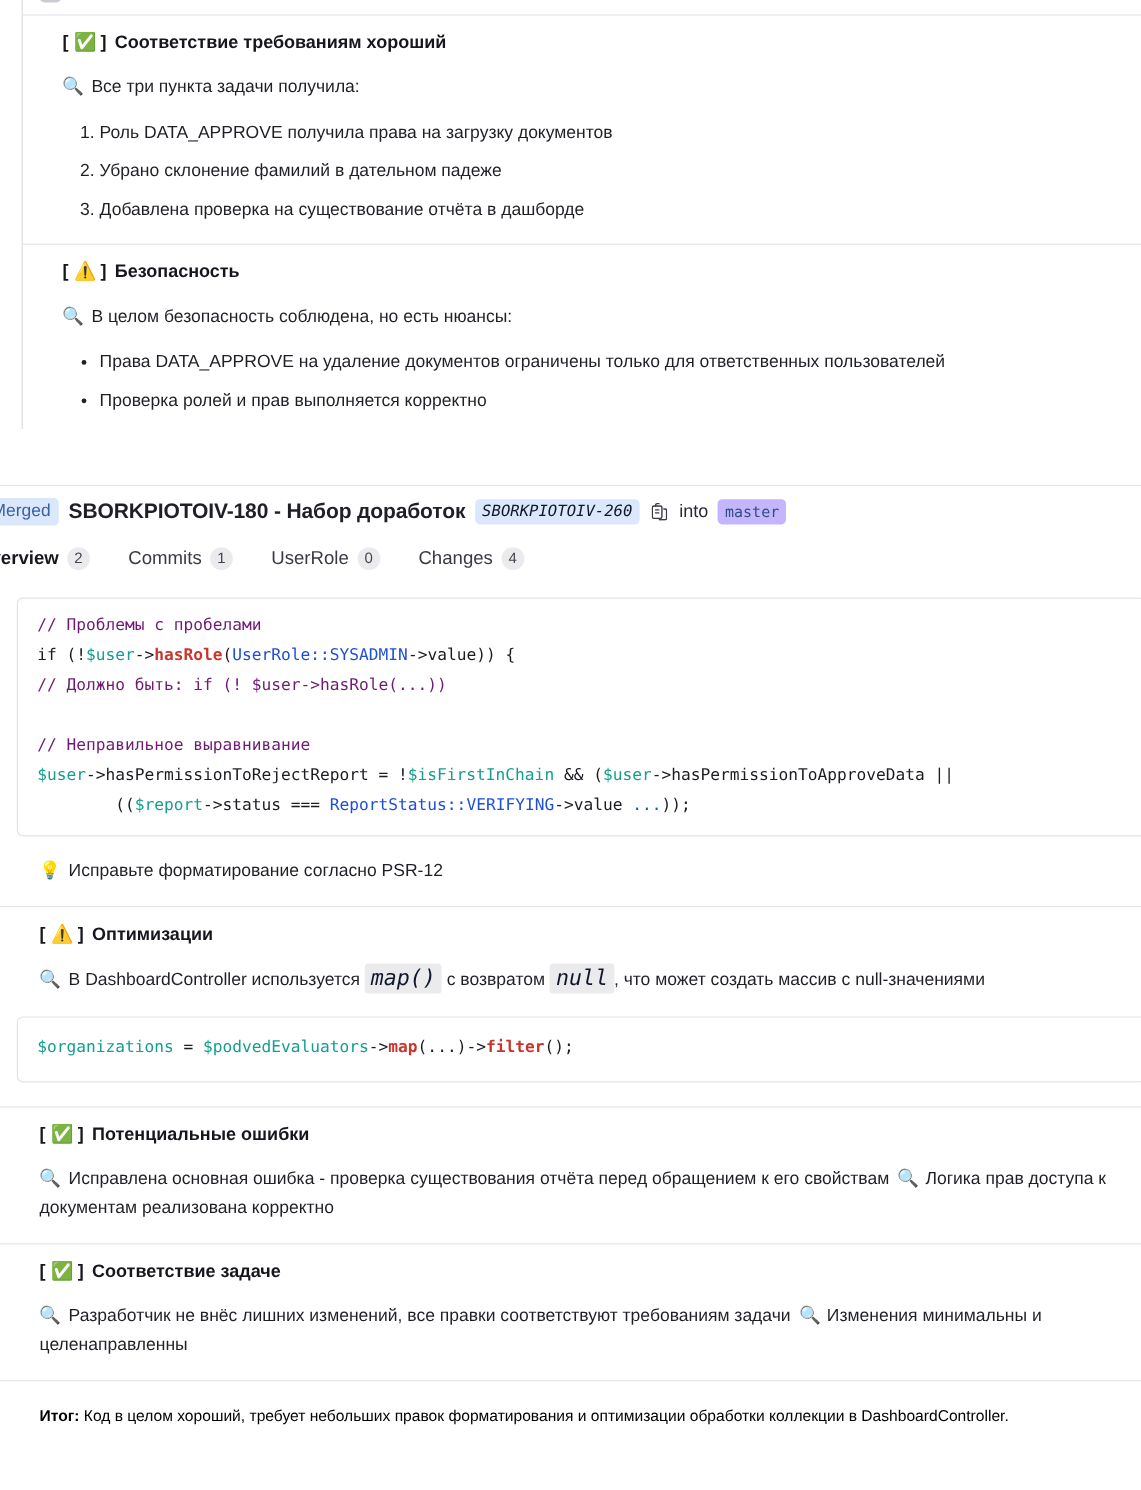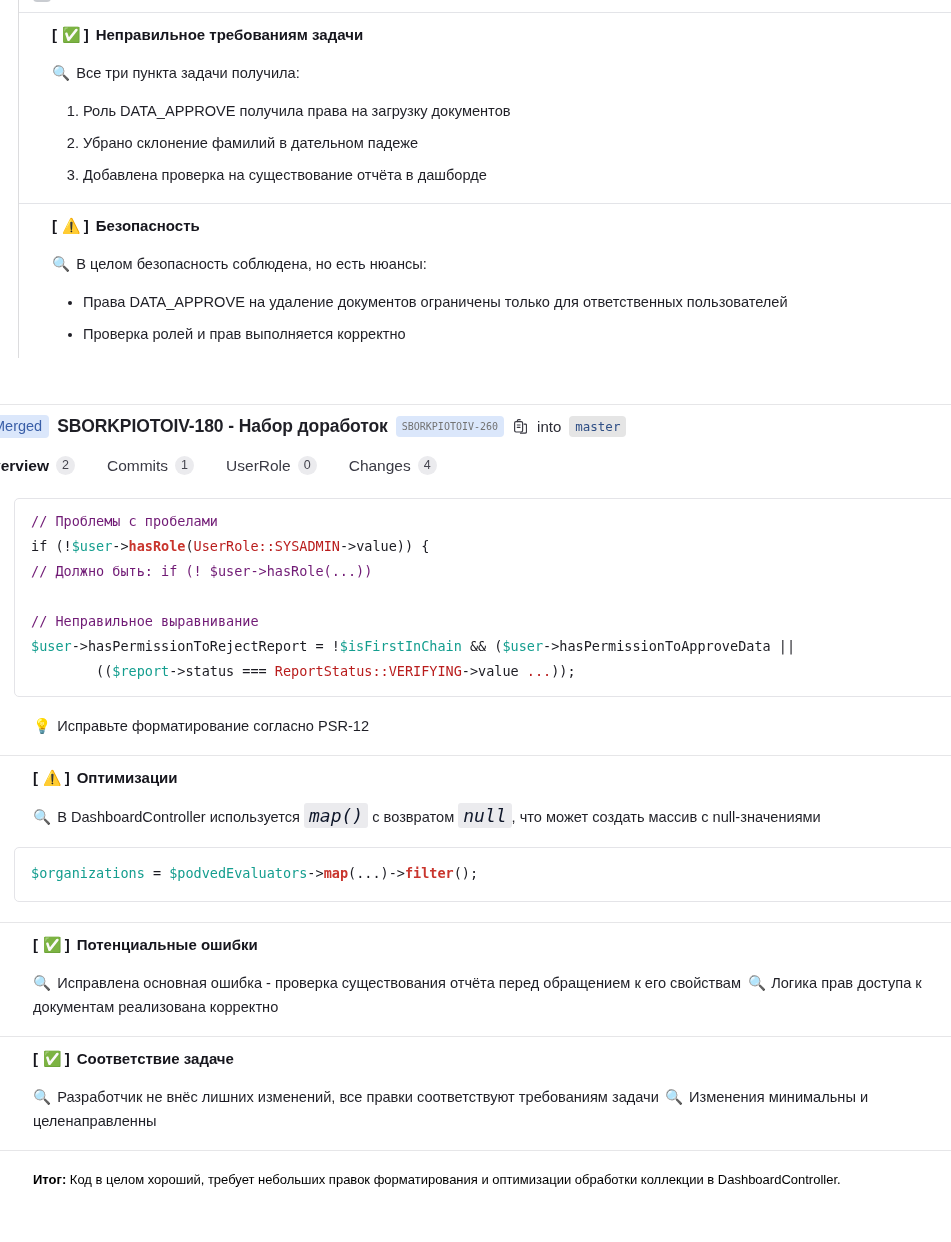--- a/index.html
+++ b/index.html
@@ -86,41 +86,42 @@
   }
   .mr-title {
     font-size: 17.5px;
     font-weight: bold;
     color: #1f1f26;
     letter-spacing: -0.1px;
   }
   .ref-badge {
     display: inline-block;
     background: #dbe7fb;
-    color: #737373;
+    color: #0f172a;
     font-family: "DejaVu Sans Mono", monospace;
-    font-size: 10px;
+    font-size: 13px;
     line-height: 19px;
     padding: 1px 6px;
     border-radius: 4px;
+    font-style: italic;
   }
   .copy-icon {
     display: inline-flex;
     width: 17px; height: 18px;
     align-items: center; justify-content: center;
     color: #3b3b44;
     cursor: pointer;
   }
   .into-word {
     font-size: 15px;
     color: #2a2a33;
   }
   .branch-badge {
     display: inline-block;
-    background: #e5e5e5;
+    background: #c4b5fd;
     color: #2f4f86;
     font-family: "DejaVu Sans Mono", monospace;
     font-size: 12.5px;
     line-height: 19px;
     padding: 1px 6px;
     border-radius: 4px;
   }
 
   
   .mr-tabs {
@@ -239,21 +240,21 @@
     margin: 0;
     font-family: "DejaVu Sans Mono", monospace;
     font-size: 13.5px;
     line-height: 25px;
     color: #1b1b22;
     white-space: pre;
   }
   .cmt { color: #701a75; }
   .var { color: #149e8f; }
   .fn  { color: #c9352d; font-weight: bold; }
-  .cls { color: #b91c1c; }
+  .cls { color: #1d4ed8; }
   .pln { color: #1b1b22; }
 
   .divider {
     border: 0;
     border-top: 1px solid #e6e6e8;
     margin: 17px 0 0 0;
   }
   .summary {
     font-size: 13px;
     color: #000000;
@@ -273,21 +274,21 @@
       <span class="clipped-emoji"></span>
     </div>
     <hr class="hr">
 
     <div class="content">
 
       <div class="sec-head">
         <span class="brk">[</span>
         <span class="emoji">✅</span>
         <span class="brk">]</span>
-        <span class="sec-label">Неправильное требованиям задачи</span>
+        <span class="sec-label">Соответствие требованиям хороший</span>
       </div>
 
       <div class="para">
         <span class="emoji">🔍</span><span>Все три пункта задачи получила:</span>
       </div>
 
       <ol class="list">
         <li>Роль DATA_APPROVE получила права на загрузку документов</li>
         <li>Убрано склонение фамилий в дательном падеже</li>
         <li>Добавлена проверка на существование отчёта в дашборде</li>

